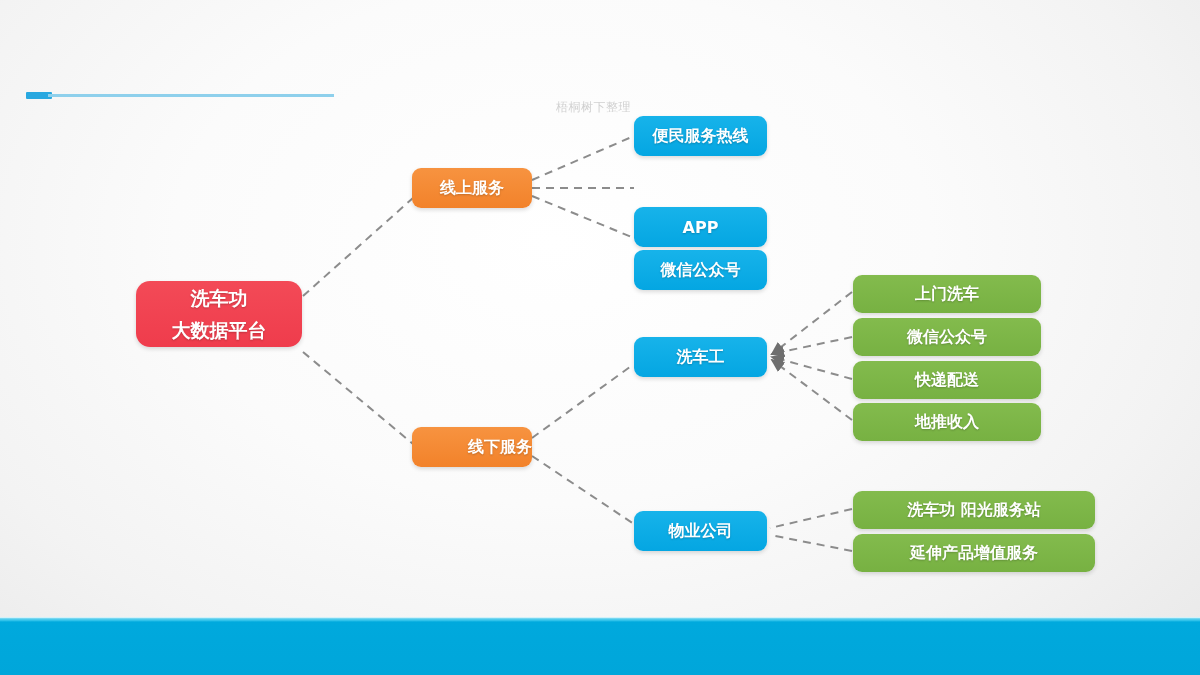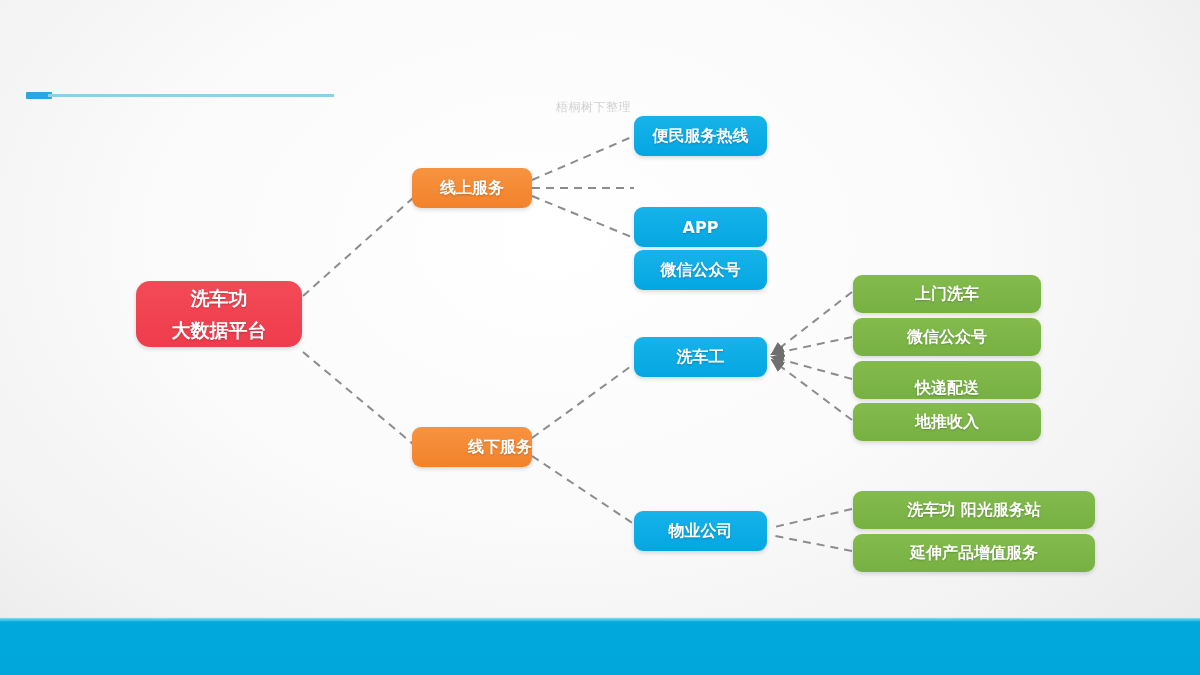--- a/index.html
+++ b/index.html
@@ -204,21 +204,21 @@
   <div class="node node-blue" style="left:634px; top:337px; width:133px; height:40px;">
     <span>洗车工</span>
   </div>
 
   <div class="node node-green" style="left:853px; top:275px; width:188px; height:38px;align-items:center;">
     <span>上门洗车</span>
   </div>
   <div class="node node-green" style="left:853px; top:318px; width:188px; height:38px;">
     <span>微信公众号</span>
   </div>
-  <div class="node node-green" style="left:853px; top:361px; width:188px; height:38px;justify-content:flex-end;">
+  <div class="node node-green" style="left:853px; top:361px; width:188px; height:38px;">
     <span>快递配送</span>
   </div>
   <div class="node node-green" style="left:853px; top:403px; width:188px; height:38px;">
     <span>地推收入</span>
   </div>
 
   <div class="node node-blue" style="left:634px; top:511px; width:133px; height:40px;">
     <span>物业公司</span>
   </div>
 

